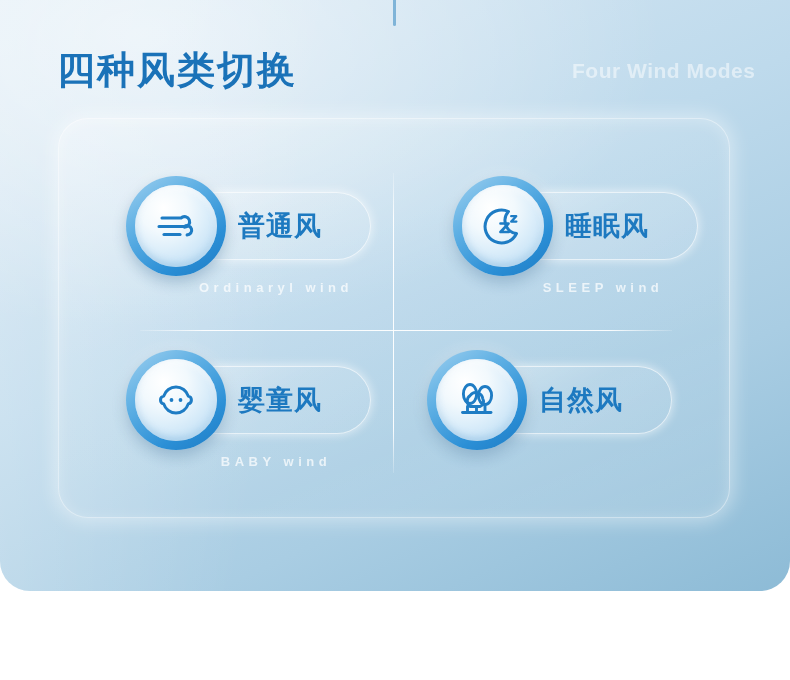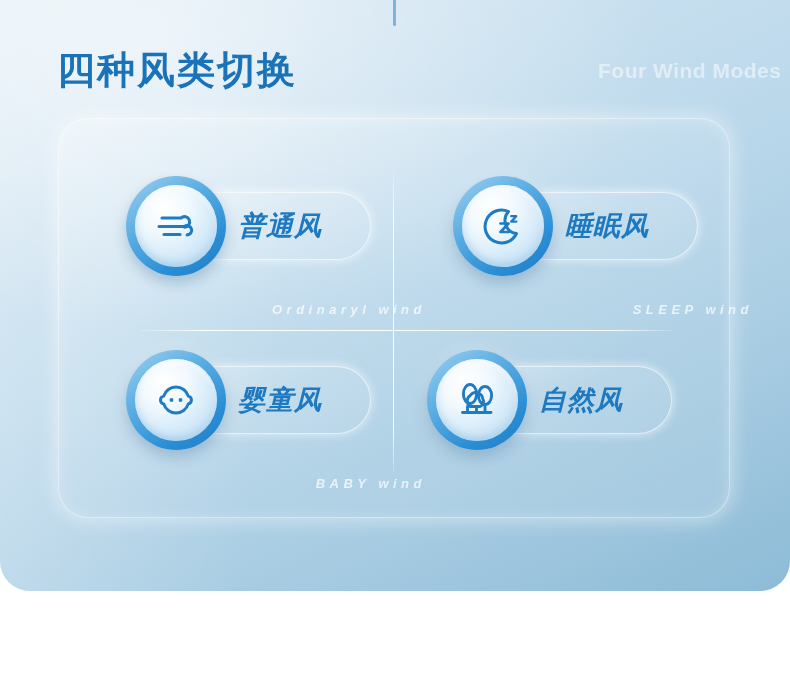--- a/index.html
+++ b/index.html
@@ -20,38 +20,38 @@
     background:linear-gradient(100deg, rgba(255,255,255,.28) 0%, rgba(255,255,255,0) 38%);}
 
   
   .top-tick{position:absolute;left:393px;top:0;width:3px;height:26px;
     border-radius:0 0 2px 2px;background:#7fb4d8;}
 
   
   .title{position:absolute;left:57px;top:50px;font-size:38px;font-weight:bold;
     letter-spacing:2px;color:#1a72b8;line-height:40px;white-space:nowrap;}
   .subtitle{position:absolute;left:572px;top:57px;font-size:21px;font-weight:bold;
-    letter-spacing:.5px;color:rgba(255,255,255,.50);line-height:28px;white-space:nowrap;margin-left:26px;}
+    letter-spacing:.5px;color:rgba(255,255,255,.50);line-height:28px;white-space:nowrap;}
 
   
   .panel{position:absolute;left:58px;top:118px;width:672px;height:400px;
     border-radius:30px;
     background:linear-gradient(160deg, rgba(255,255,255,.30) 0%, rgba(255,255,255,.10) 38%, rgba(255,255,255,.05) 70%, rgba(255,255,255,.12) 100%);
     box-shadow:0 0 18px 4px rgba(255,255,255,.40),
                inset 0 0 0 1px rgba(255,255,255,.38),
                inset 0 2px 16px rgba(255,255,255,.30);}
 
   
   .v-div{position:absolute;left:393px;top:173px;width:1px;height:300px;
     background:linear-gradient(to bottom, rgba(255,255,255,.15), rgba(255,255,255,.95) 15%, rgba(255,255,255,.95) 85%, rgba(255,255,255,.15));}
   .h-div{position:absolute;left:140px;top:330px;width:532px;height:1px;
     background:linear-gradient(to right, rgba(255,255,255,.15), rgba(255,255,255,.95) 12%, rgba(255,255,255,.95) 88%, rgba(255,255,255,.15));}
 
   
-  .mode{position:absolute;width:300px;height:135px;font-style:italic;}
+  .mode{position:absolute;width:300px;height:135px;}
   .mode-row{position:absolute;left:0;top:0;width:300px;height:100px;}
 
   .pill{position:absolute;left:55px;top:16px;width:190px;height:68px;
     border-radius:34px;
     background:linear-gradient(150deg, rgba(255,255,255,.34) 0%, rgba(255,255,255,.12) 45%, rgba(255,255,255,.06) 100%);
     box-shadow:0 0 10px 1px rgba(255,255,255,.55),
                inset 0 0 0 1px rgba(255,255,255,.62);}
   .pill-label{position:absolute;left:112px;top:16px;width:180px;height:68px;
     line-height:68px;font-size:27px;font-weight:bold;letter-spacing:1px;
     color:#1d79c0;white-space:nowrap;}
@@ -61,23 +61,23 @@
     background:linear-gradient(145deg,#9fd0ef 0%, #5fb0e4 35%, #2b8fd6 72%, #1f7cc4 100%);
     box-shadow:0 6px 14px rgba(30,90,140,.33),
                0 0 14px 2px rgba(255,255,255,.40);}
   .badge-inner{position:absolute;left:9px;top:9px;width:82px;height:82px;border-radius:50%;
     background:radial-gradient(70% 70% at 35% 28%, #ffffff 0%, #f2f9fd 42%, #dceefa 75%, #cbe5f7 100%);
     box-shadow:inset 0 -3px 7px rgba(110,170,215,.42),
                inset 0 3px 6px rgba(255,255,255,.95);
     display:flex;align-items:center;justify-content:center;}
   .badge-inner svg{display:block;}
 
-  .caption{position:absolute;left:0;top:104px;width:300px;text-align:right;
+  .caption{position:absolute;left:0;top:104px;width:300px;text-align:center;
     font-size:13px;font-weight:bold;letter-spacing:4.5px;
-    color:rgba(255,255,255,.72);white-space:nowrap;margin-top:22px;}
+    color:rgba(255,255,255,.72);white-space:nowrap;}
 
   
   #mode-ordinary{left:126px;top:176px;}
   #mode-sleep   {left:453px;top:176px;}
   #mode-baby    {left:126px;top:350px;}
   #mode-natural {left:427px;top:350px;}
 </style>
 </head>
 <body>
 

